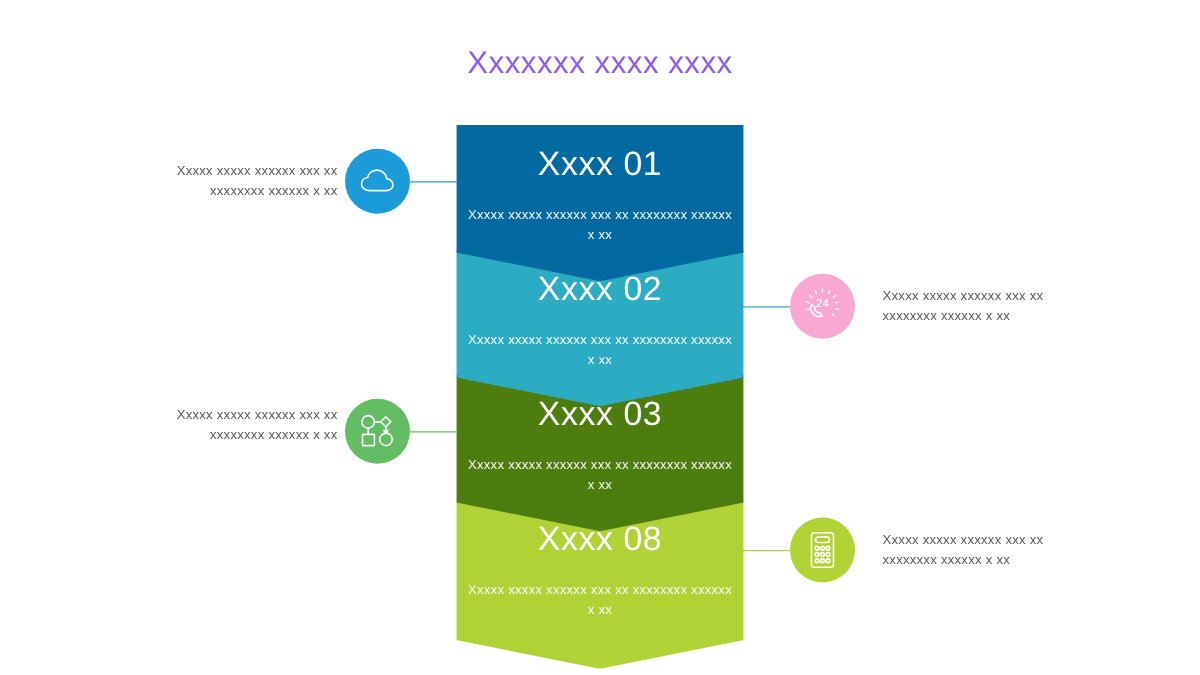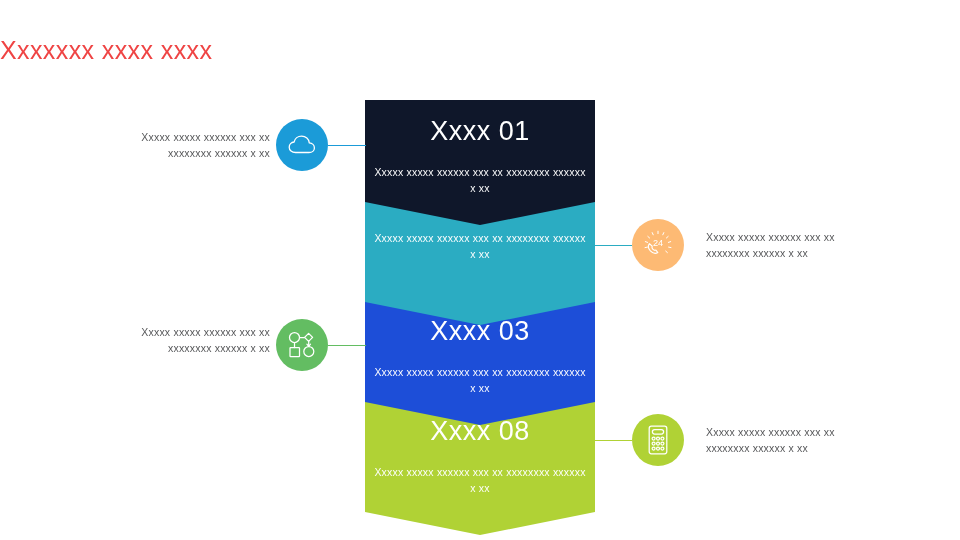--- a/index.html
+++ b/index.html
@@ -15,25 +15,25 @@
     font-family: "Liberation Sans", sans-serif;
     color: #58595b;
   }
 
   
   #page-title {
     position: absolute;
     left: 0;
     top: 36px;
     width: 960px;
-    text-align: left;
+    text-align: center;
     font-size: 25px;
     font-weight: 400;
     letter-spacing: 0.4px;
-    color: #ef4444;
+    color: #8b5cf6;
     white-space: nowrap;
   }
 
   
   #chevron-stack {
     position: absolute;
     left: 365px;
     top: 100px;
     width: 230px;
     height: 415px;
@@ -41,23 +41,23 @@
   .chevron-band {
     position: absolute;
     left: 0;
     width: 230px;
     height: 125px;
     -webkit-clip-path: polygon(0 0, 100% 0, 100% 81.6%, 50% 100%, 0 81.6%);
     clip-path: polygon(0 0, 100% 0, 100% 81.6%, 50% 100%, 0 81.6%);
     box-sizing: border-box;
     padding-top: 14px;
   }
-  .band-1 { top: 0px;   background: #0f172a; z-index: 4; }
+  .band-1 { top: 0px;   background: #0369a1; z-index: 4; }
   .band-2 { top: 100px; background: #2bacc2; z-index: 3; }
-  .band-3 { top: 200px; background: #1d4ed8; z-index: 2; }
+  .band-3 { top: 200px; background: #4d7c0f; z-index: 2; }
   .band-4 { top: 300px; background: #b0d235; z-index: 1; height: 135px;
             -webkit-clip-path: polygon(0 0, 100% 0, 100% 83%, 50% 100%, 0 83%);
             clip-path: polygon(0 0, 100% 0, 100% 83%, 50% 100%, 0 83%); }
 
   .band-title {
     text-align: center;
     color: #ffffff;
     font-size: 27px;
     font-weight: 400;
     letter-spacing: 0.5px;
@@ -81,21 +81,21 @@
     width: 52px;
     height: 52px;
     border-radius: 50%;
     display: flex;
     align-items: center;
     justify-content: center;
     z-index: 10;
   }
   .icon-circle svg { display: block; }
   #icon-circle-1 { left: 276px; top: 119px; background: #1b9bd8; }
-  #icon-circle-2 { left: 632px; top: 219px; background: #fdba74; }
+  #icon-circle-2 { left: 632px; top: 219px; background: #f9a8d4; }
   #icon-circle-3 { left: 276px; top: 319px; background: #63bd62; }
   #icon-circle-4 { left: 632px; top: 414px; background: #b0d235; }
 
   
   .connector {
     position: absolute;
     height: 1px;
     z-index: 6;
   }
   #connector-1 { left: 328px; top: 145px; width: 38px; background: #1b9bd8; }
@@ -126,20 +126,21 @@
 <div id="page-title">Xxxxxxx xxxx xxxx</div>
 
 <div id="chevron-stack">
 
   <div class="chevron-band band-1">
     <div class="band-title">Xxxx 01</div>
     <div class="band-desc">Xxxxx xxxxx xxxxxx xxx xx xxxxxxxx xxxxxx x xx</div>
   </div>
 
   <div class="chevron-band band-2">
+    <div class="band-title">Xxxx 02</div>
     <div class="band-desc">Xxxxx xxxxx xxxxxx xxx xx xxxxxxxx xxxxxx x xx</div>
   </div>
 
   <div class="chevron-band band-3">
     <div class="band-title">Xxxx 03</div>
     <div class="band-desc">Xxxxx xxxxx xxxxxx xxx xx xxxxxxxx xxxxxx x xx</div>
   </div>
 
   <div class="chevron-band band-4">
     <div class="band-title">Xxxx 08</div>

